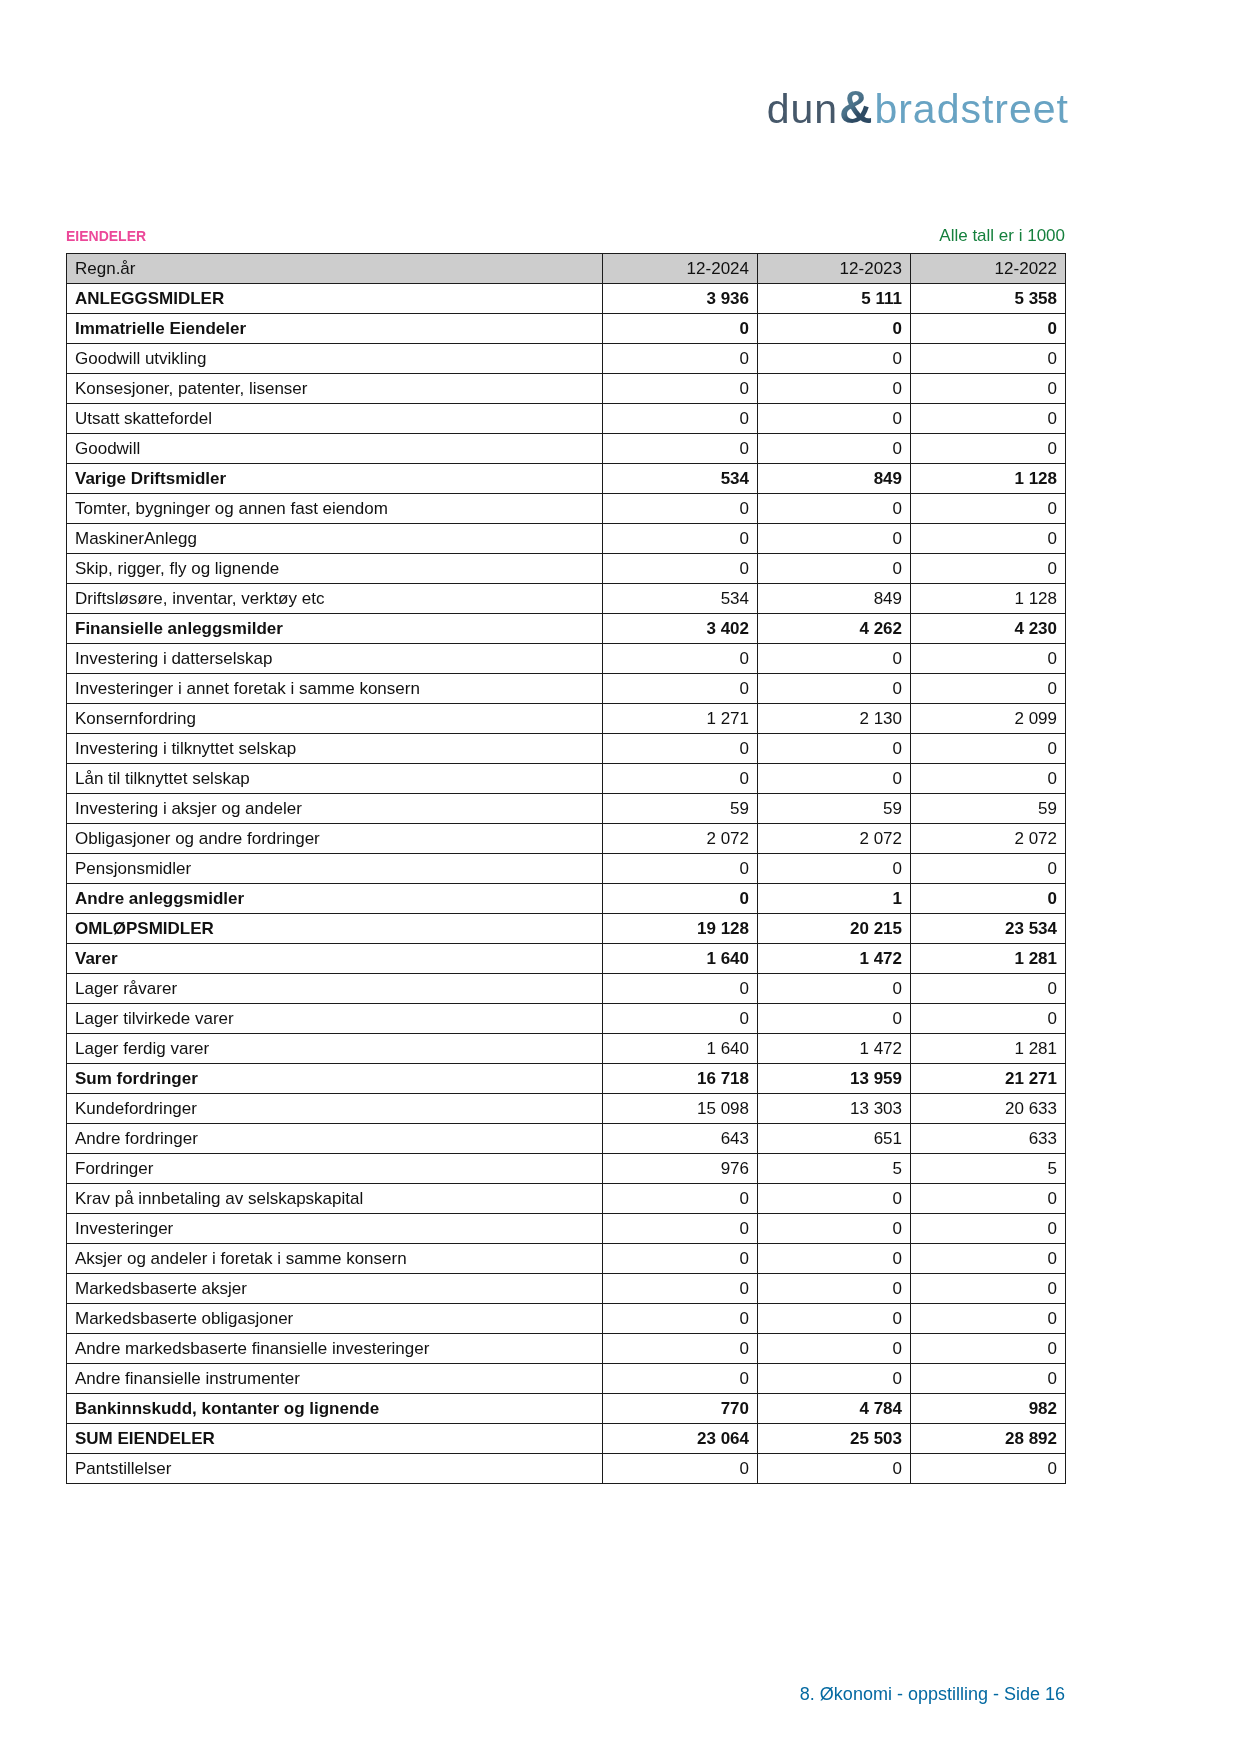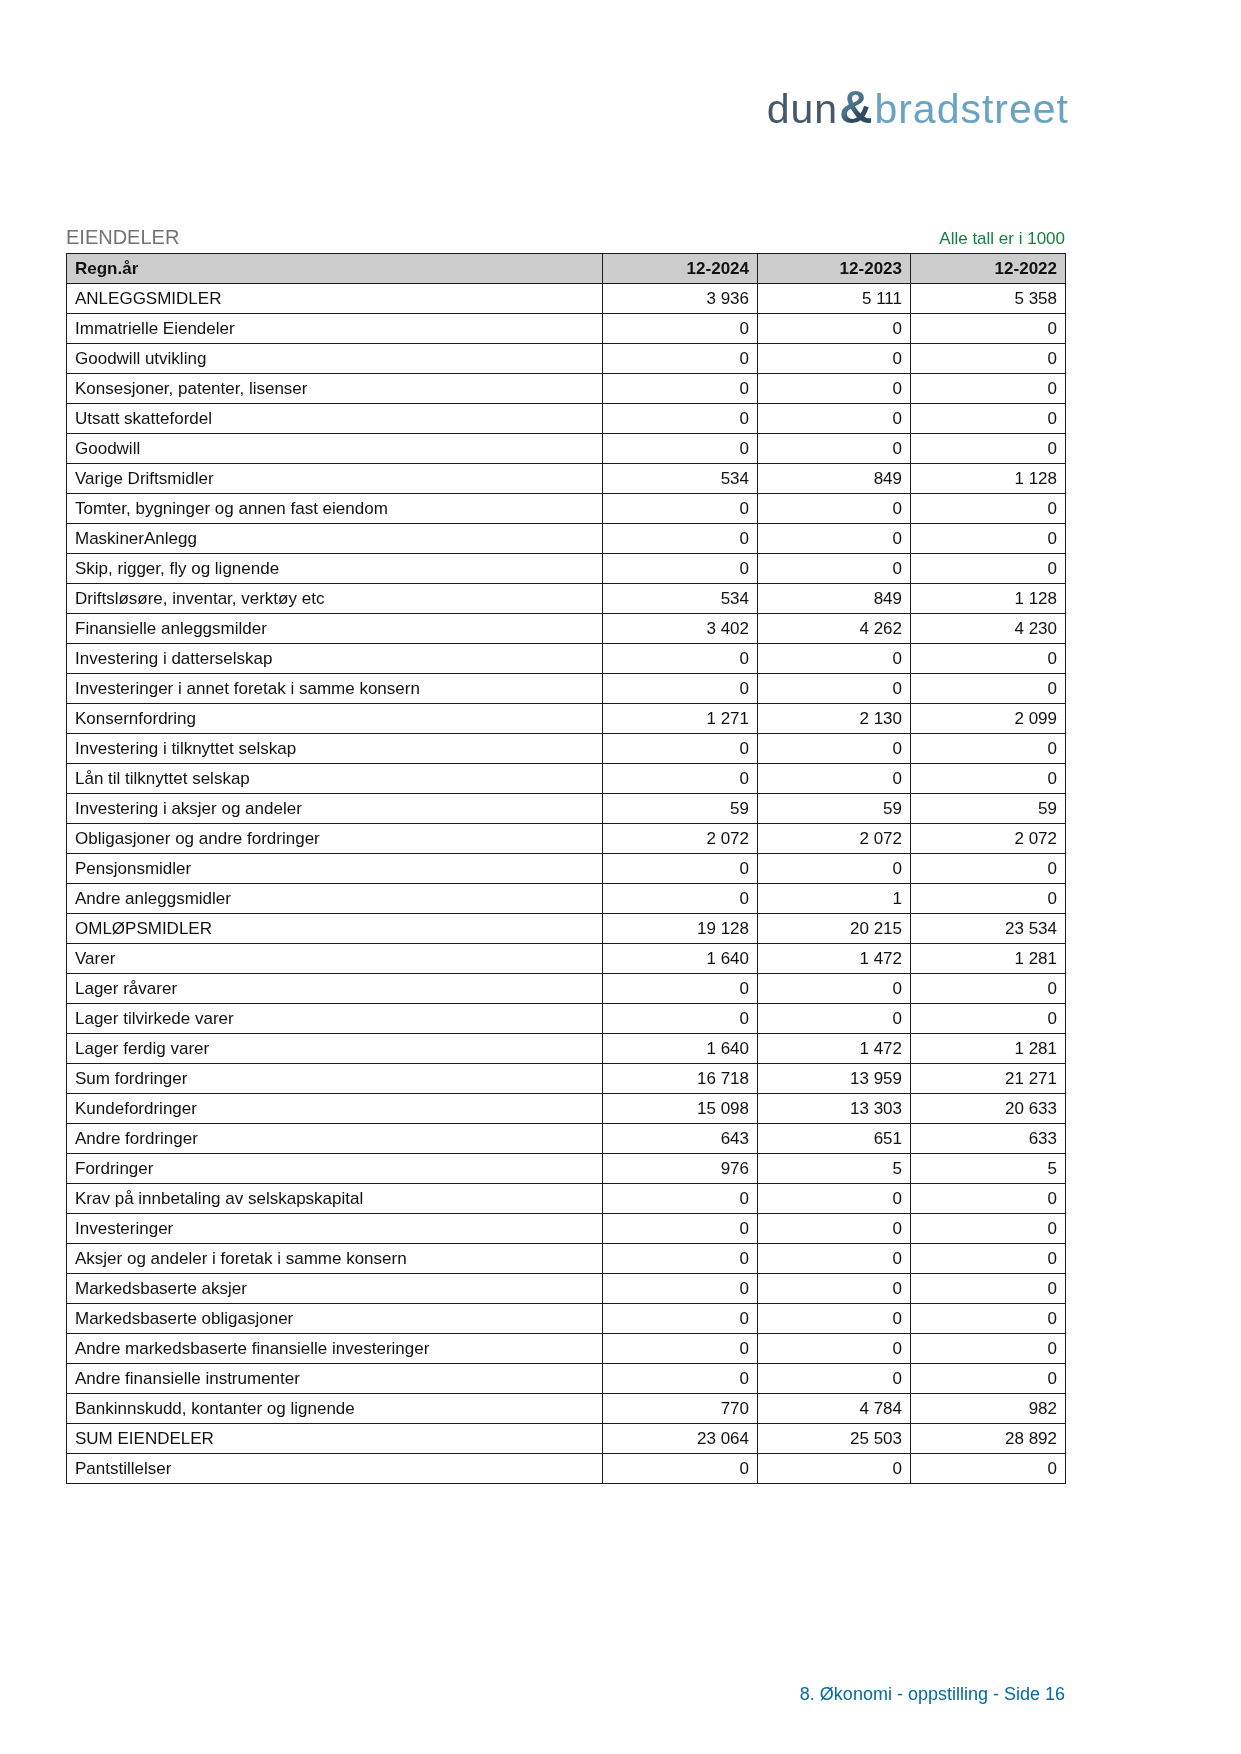--- a/index.html
+++ b/index.html
@@ -32,21 +32,21 @@
     color: transparent;
   }
   .logo .bradstreet { color: #68a3c3; }
 
   
   .title-row {
     position: absolute;
     left: 66px; top: 226px; width: 999px;
     display: flex; justify-content: space-between; align-items: baseline;
   }
-  .section-title { font-size: 20px; font-weight: normal; color: #737373; }
+  .section-title { font-size: 14px; font-weight: bold; color: #ec4899; }
   .units-note { font-size: 17px; color: #15803d; }
 
   
   .table-wrap { position: absolute; left: 66px; top: 253px; width: 999px; }
   table.balance {
     border-collapse: collapse;
     table-layout: fixed;
     width: 999px;
     font-size: 17px;
     color: #111;
@@ -58,27 +58,27 @@
   .balance th, .balance td {
     border: 1.5px solid #1c1c1c;
     height: 30px;
     padding: 0 8px;
     vertical-align: middle;
     overflow: hidden;
     white-space: nowrap;
   }
   .balance thead th {
     background: #cdcdcd;
-    font-weight: bold;
+    font-weight: normal;
     text-align: right;
   }
   .balance thead th.label { text-align: left; }
   .balance td.label { text-align: left; font-weight: normal; }
   .balance td.num { text-align: right; }
-  .balance tr.bold td { font-weight: normal; }
+  .balance tr.bold td { font-weight: bold; }
 
   
   .footer {
     position: absolute;
     right: 176px; top: 1684px;
     font-size: 18px;
     color: #0369a1;
   }
 </style>
 </head>

